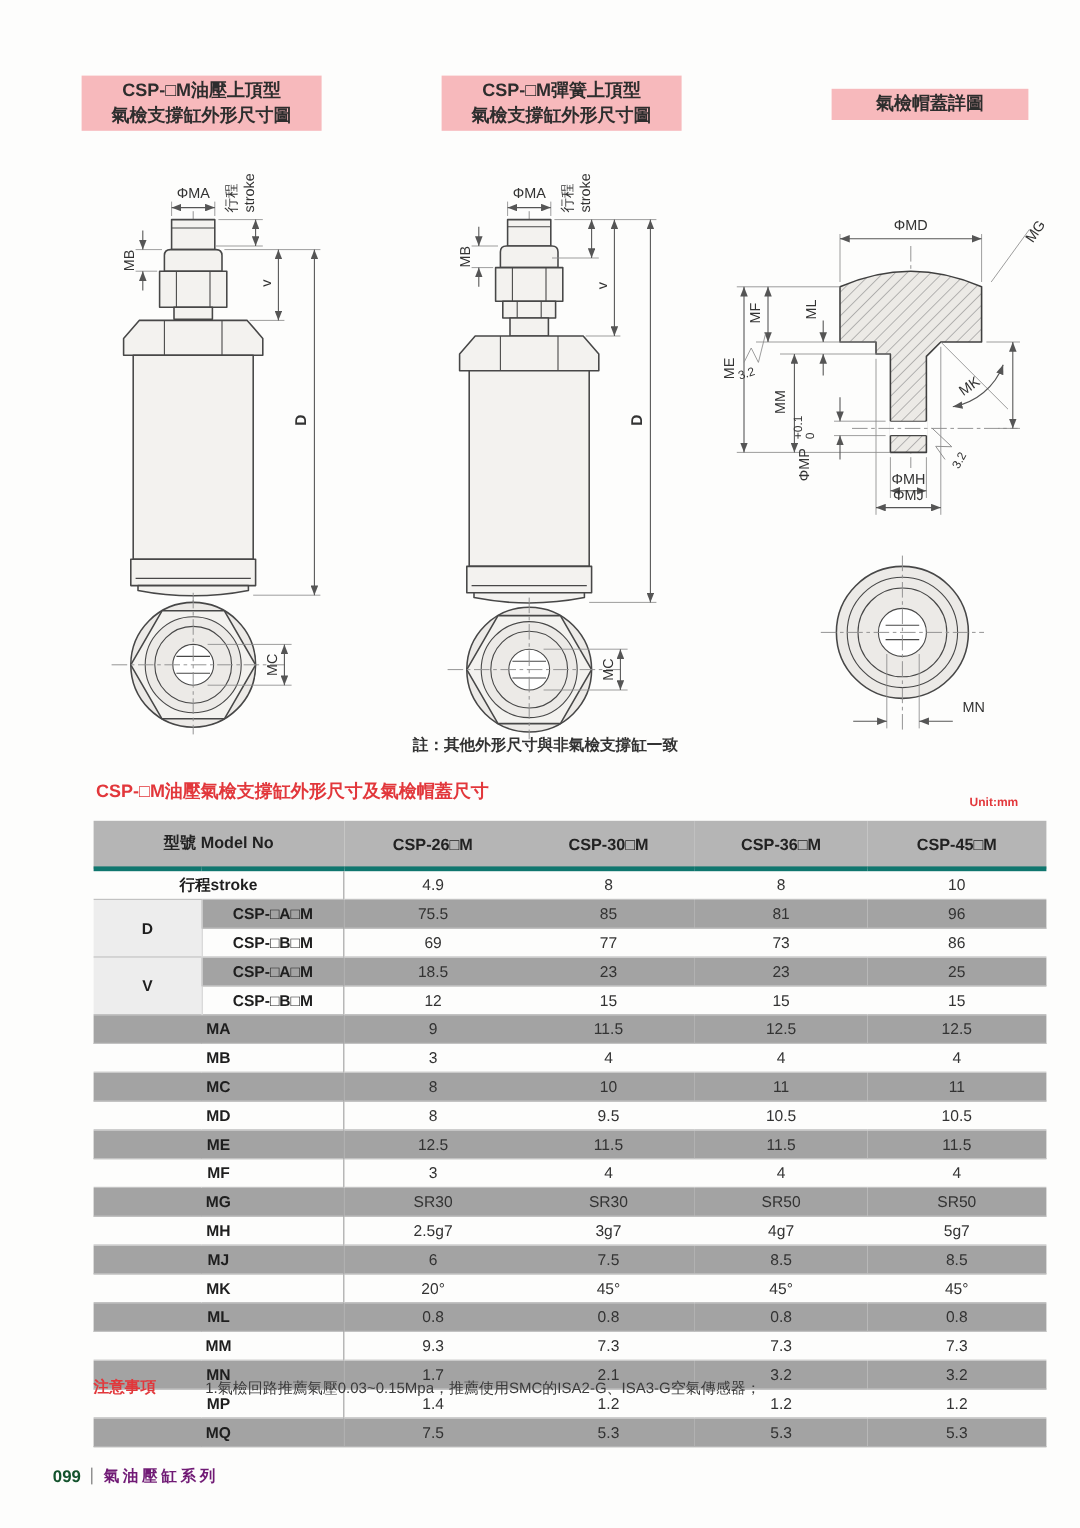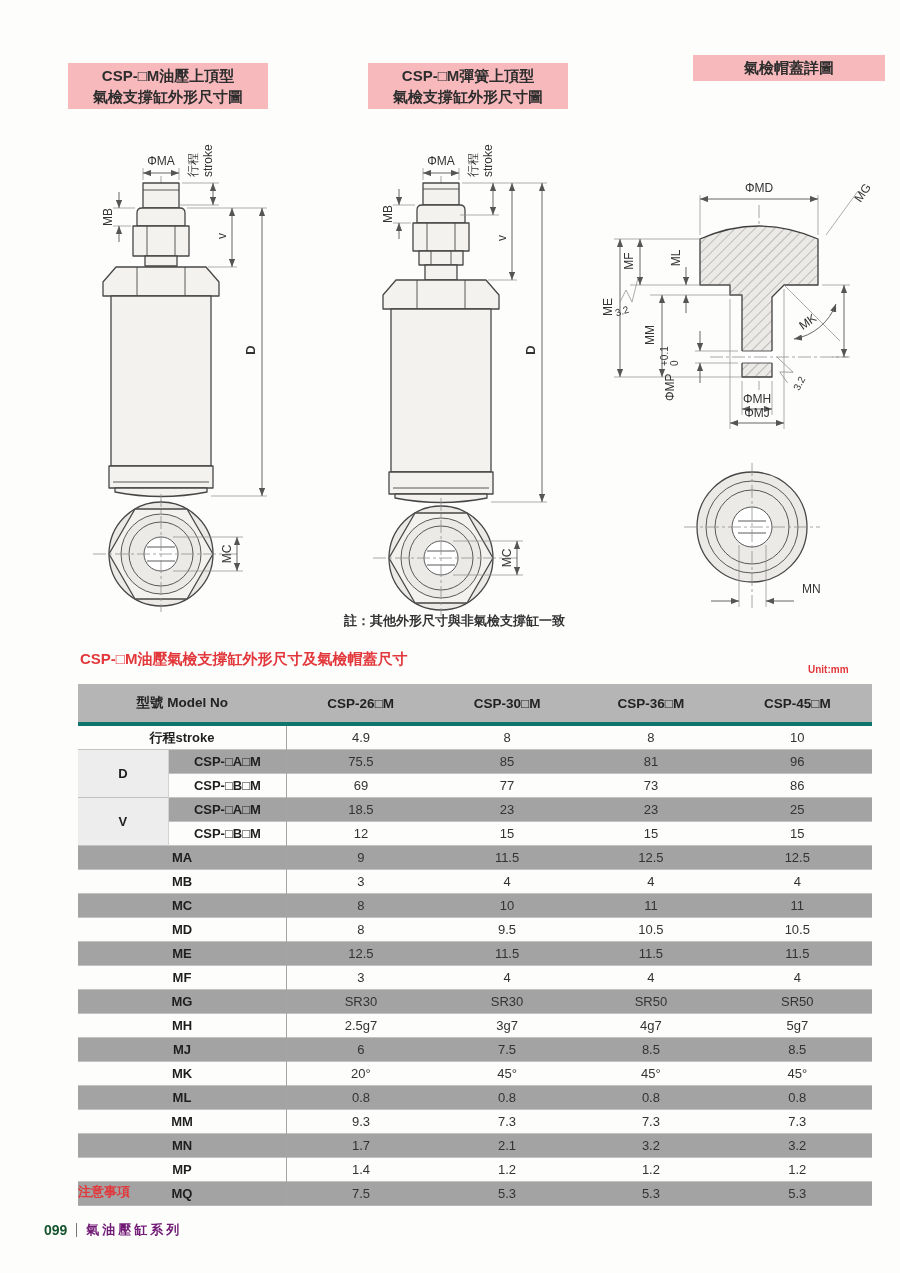--- a/index.html
+++ b/index.html
@@ -3,21 +3,21 @@
 <meta charset="utf-8">
 <style>
   html,body{margin:0;padding:0;background:#e8e8e8;}
   .page{position:relative;width:900px;height:1273px;margin:0 auto;background:#fdfdfc;
         font-family:"Liberation Sans","DejaVu Sans",sans-serif;overflow:hidden;}
   
   .badge{position:absolute;background:#f7b9bc;color:#2d2d2d;font-weight:bold;
          text-align:center;font-size:15px;line-height:21px;padding:2px 0;}
   .badge1{left:68px;top:63px;width:200px;}
   .badge2{left:368px;top:63px;width:200px;}
-  .badge3{left:693px;top:55px;width:192px;line-height:22px;}
+  .badge3{left:693px;top:74px;width:164px;line-height:22px;}
   
   svg{position:absolute;overflow:visible;}
   .obj{stroke:#474747;stroke-width:1.3;fill:#f3f2ef;stroke-linejoin:round;}
   .obj2{stroke:#474747;stroke-width:0.9;fill:none;}
   .cl{stroke:#8f8f8f;stroke-width:0.8;fill:none;stroke-dasharray:13 3 3 3;}
   .ext{stroke:#8a8a8a;stroke-width:0.7;fill:none;}
   .dim{stroke:#555;stroke-width:0.9;fill:none;}
   .dt{font-size:12px;fill:#333;}
   .dtb{font-size:13px;fill:#333;font-weight:bold;}
   .dts{font-size:10px;fill:#333;}
@@ -34,21 +34,21 @@
            border-bottom:4px solid #0f766e;}
   tbody th,tbody td{height:23px;text-align:center;border-top:1px solid #c2c2c2;padding:0;}
   tbody th{font-weight:bold;color:#1e1e1e;}
   tbody td{font-weight:normal;color:#333;}
   tbody tr:last-child th,tbody tr:last-child td{border-bottom:1px solid #b5b5b5;}
   tr.sh td,tr.sh th{background:#a3a3a3;}
   th.grp{background:#ededed !important;}
   th.sub{border-left:1px solid #d2d2d2;}
   td.v0{border-left:1px solid #a6a6a6;}
   
-  .notes{position:absolute;left:78px;top:1183px;display:flex;gap:29px;}
+  .notes{position:absolute;left:78px;top:1147px;display:flex;gap:29px;}
   .notes .nl{color:#e2373b;font-weight:bold;font-size:13px;margin-right:12px;white-space:nowrap;}
   .notes .nt{font-size:12.5px;color:#3a3a3a;line-height:21px;}
   
   .footer{position:absolute;left:44px;top:1221px;display:flex;align-items:center;}
   .footer .pn{color:#14532d;font-weight:bold;font-size:14px;}
   .footer .sep{display:inline-block;width:1px;height:14px;background:#777;margin:0 9px;}
   .footer .sr{color:#701a75;font-size:13px;letter-spacing:3px;font-weight:bold;}
 </style>
 </head>
 <body>
@@ -417,20 +417,21 @@
         <td>5.3</td>
         <td>5.3</td>
         <td>5.3</td>
       </tr>
     </tbody>
   </table>
 
   <div class="notes">
     <span class="nl">注意事項</span>
     <div class="nt">
+      <div>1.氣檢回路推薦氣壓0.03~0.15Mpa，推薦使用SMC的ISA2-G、ISA3-G空氣傳感器；</div>
     </div>
   </div>
 
   <div class="footer">
     <span class="pn">099</span>
     <span class="sep"></span>
     <span class="sr">氣油壓缸系列</span>
   </div>
 
 </div>

